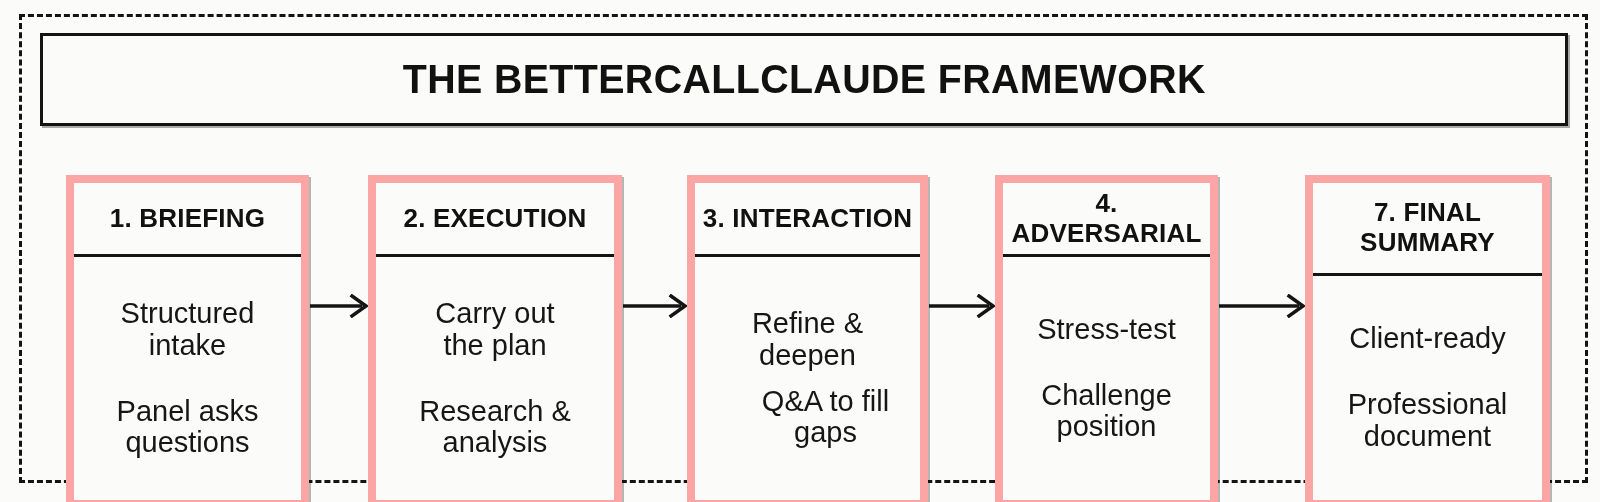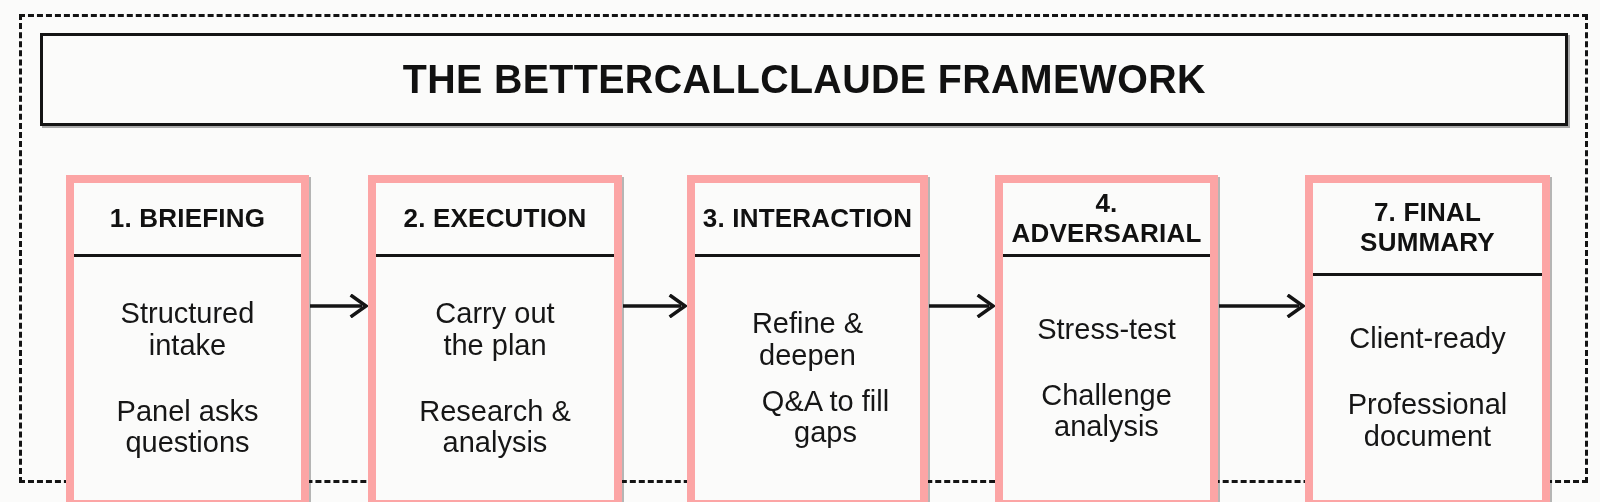--- a/index.html
+++ b/index.html
@@ -198,21 +198,21 @@
     </svg>
   </div>
 
   <div class="stage-box" id="stage-4">
     <div class="stage-header one-line">
       <div class="stage-title">4. ADVERSARIAL</div>
     </div>
     <div class="stage-body gap-wide">
       <div class="stage-line">Stress-test</div>
       <div class="stage-line">Challenge
-analysis</div>
+position</div>
     </div>
   </div>
 
   <div class="arrow" id="arrow-4-5">
     <svg viewBox="0 0 86 24" preserveAspectRatio="none">
       <line x1="0" y1="12" x2="80" y2="12" stroke="#141414" stroke-width="3.4"></line>
       <polyline points="70,2 84,12 70,22" fill="none" stroke="#141414" stroke-width="3.4" stroke-linecap="square" stroke-linejoin="miter"></polyline>
     </svg>
   </div>
 

